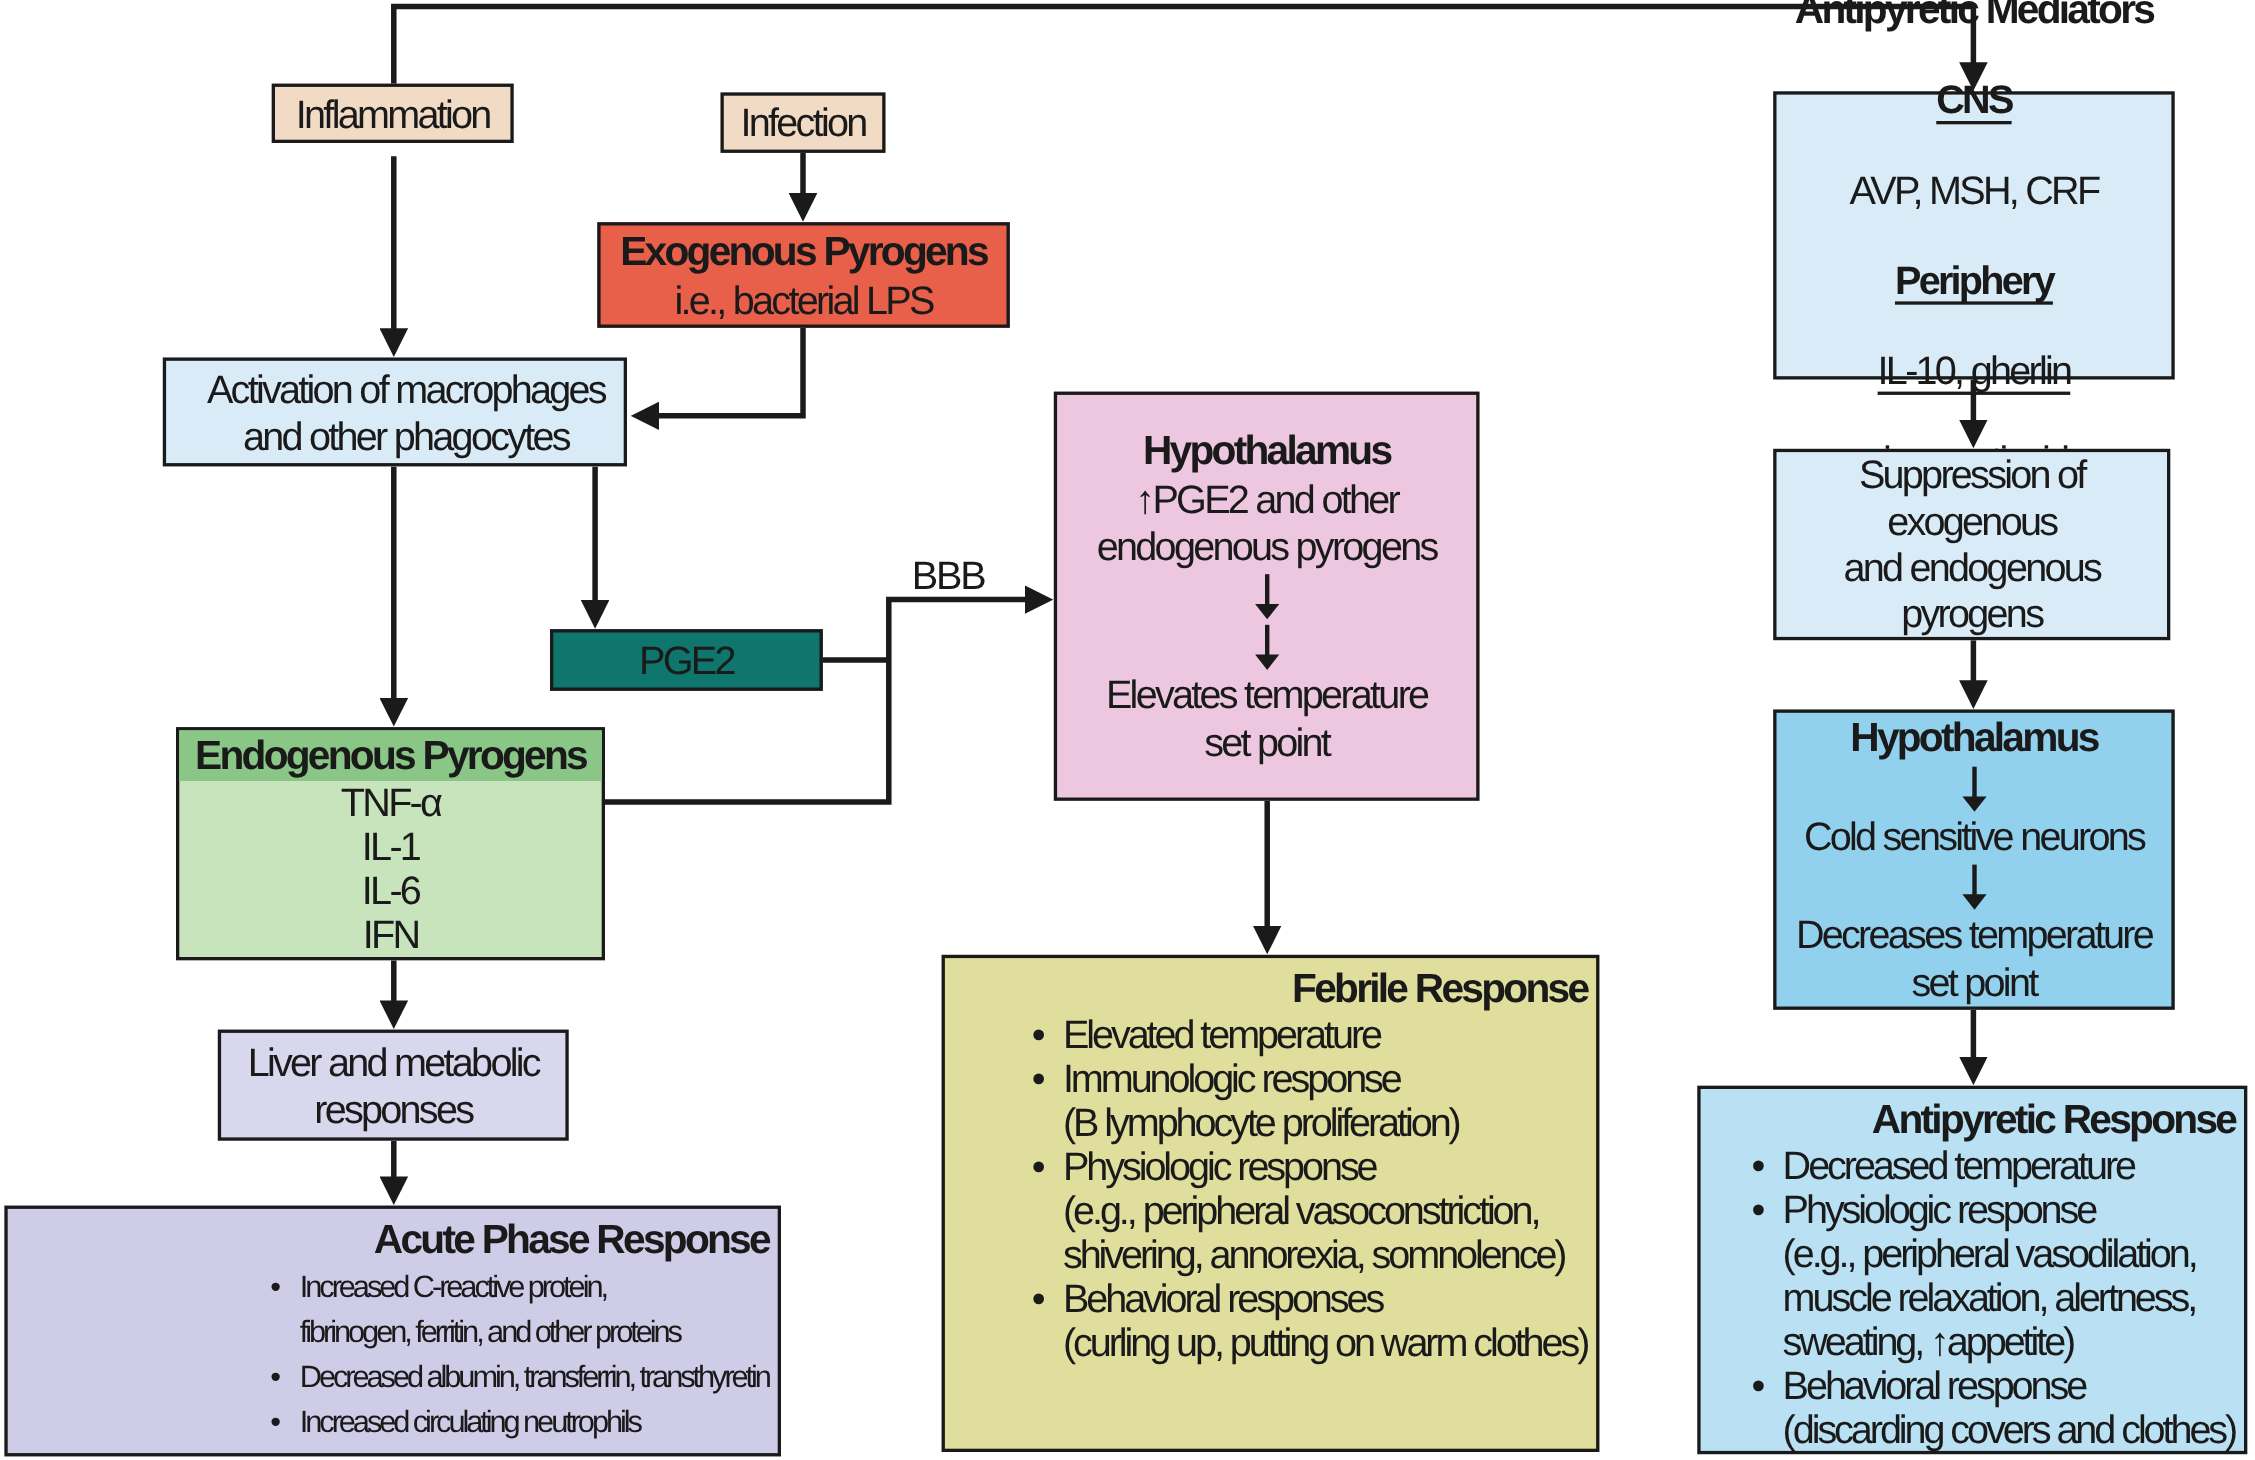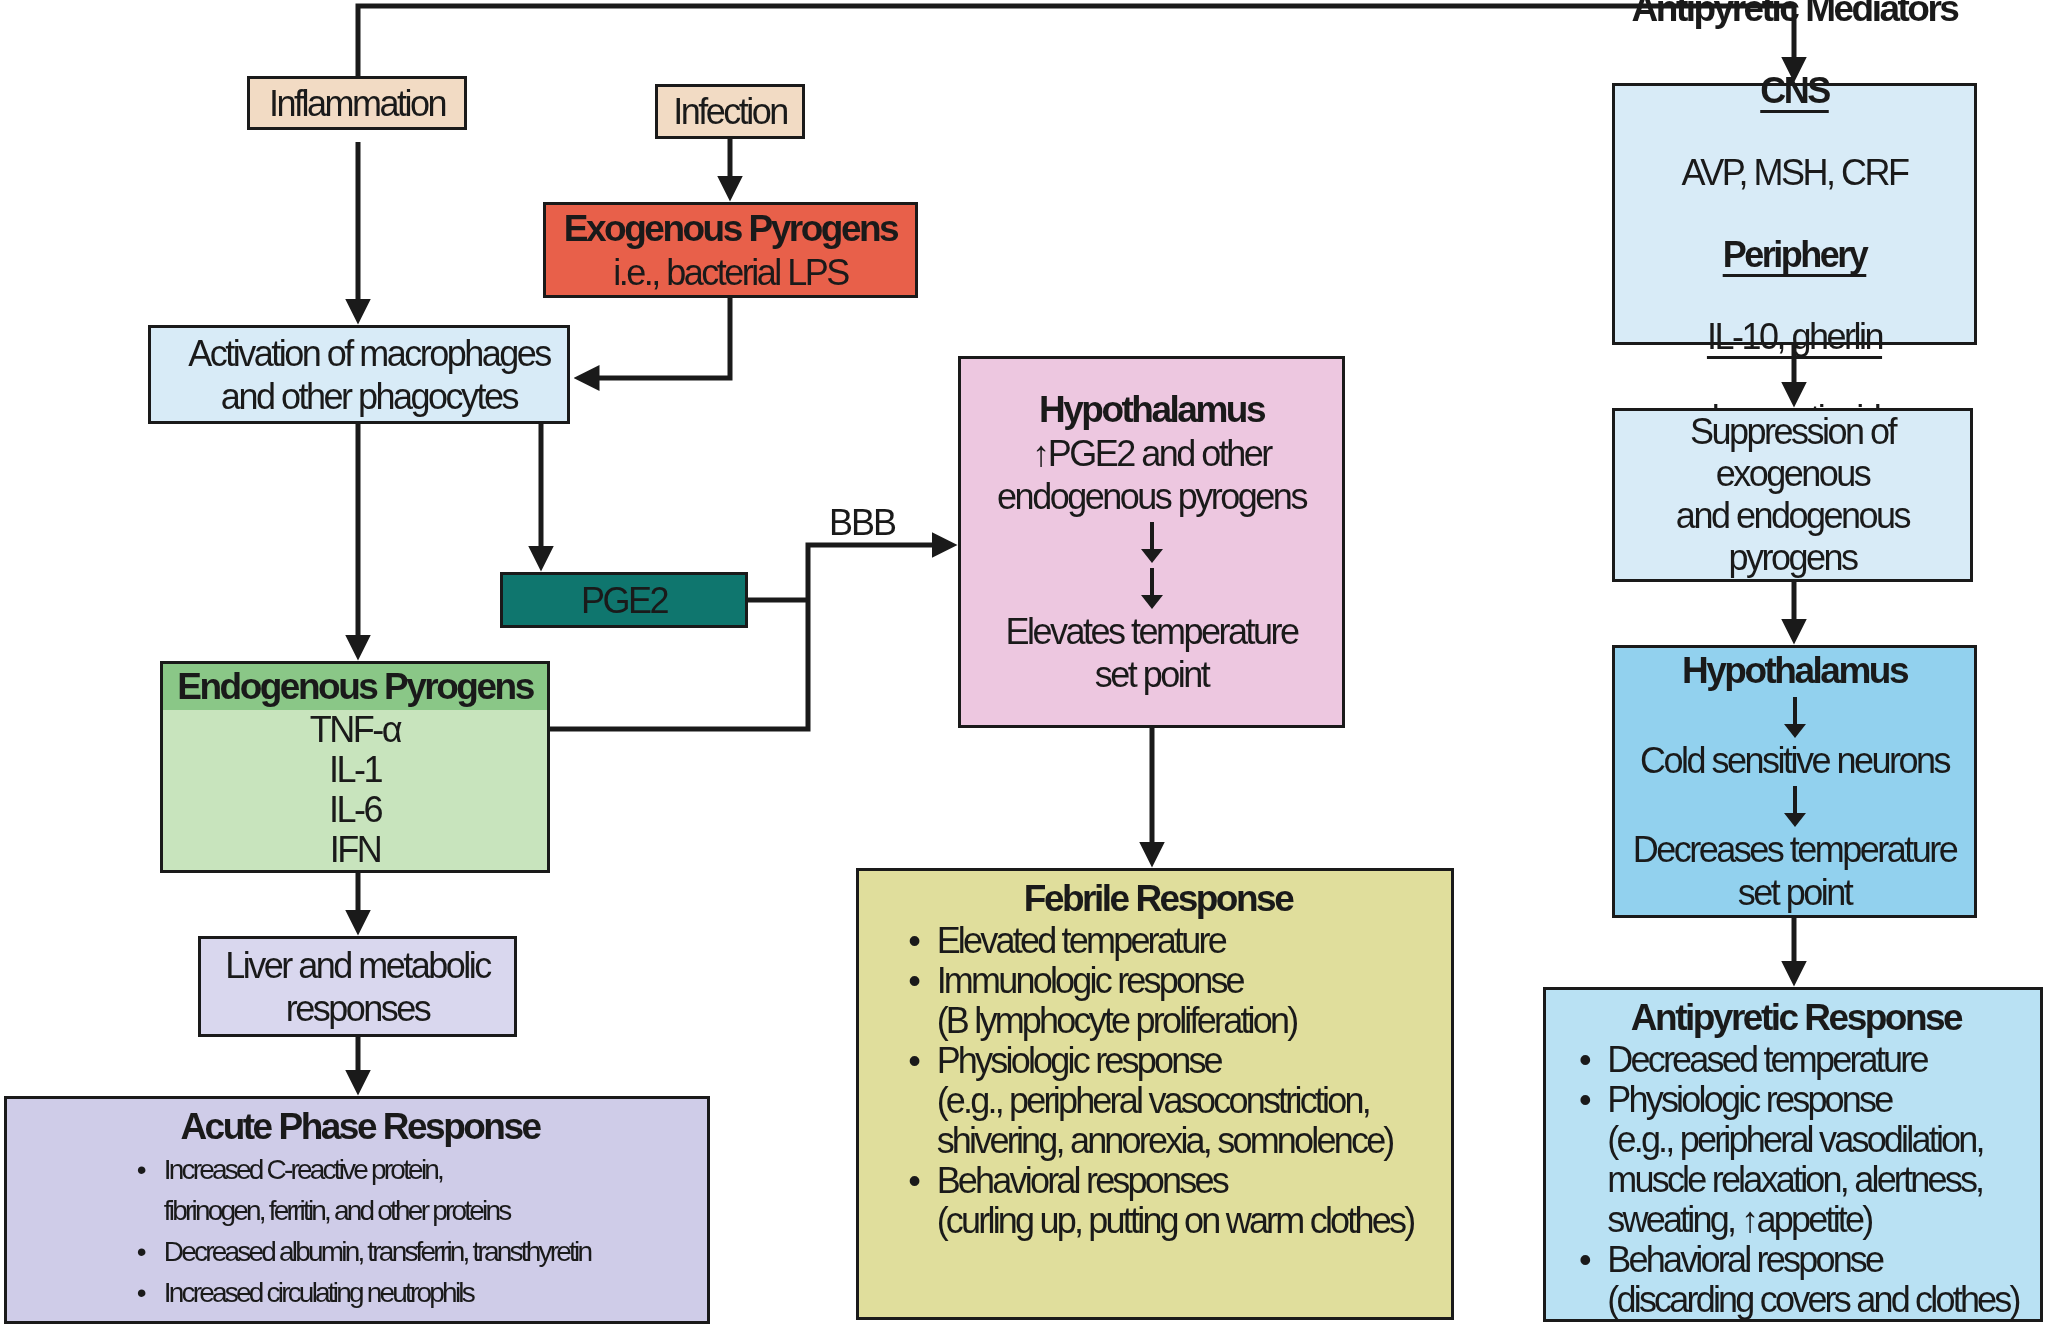--- a/index.html
+++ b/index.html
@@ -10,21 +10,21 @@
   .node{
     position:absolute;border:3px solid #1a1a1a;box-sizing:border-box;
     display:flex;flex-direction:column;align-items:center;justify-content:center;
     text-align:center;letter-spacing:-2.5px;font-size:36px;line-height:43px;
   }
   .pre{white-space:pre;}
   .bold{font-weight:bold;}
   .ul{text-decoration:underline;text-decoration-thickness:3px;text-underline-offset:7px;}
   .title{font-weight:bold;font-size:37px;line-height:44px;letter-spacing:-2.5px;}
   
-  .listbox{justify-content:flex-start;align-items:center;padding:6px 8px 6px 14px;}
+  .listbox{justify-content:flex-start;align-items:flex-end;padding:6px 8px 6px 14px;}
   .listbox .title{text-align:center;flex:0 0 auto;}
   .bullets{display:flex;flex-direction:column;align-items:flex-start;text-align:left;}
   .bullet{display:flex;gap:10px;font-size:36px;line-height:40px;letter-spacing:-2.8px;}
   .bullet::before{content:"\2022";width:24px;flex:0 0 auto;text-align:center;letter-spacing:0;}
   .acute .bullet{font-size:28px;line-height:41px;}
   
   .split{padding:0;justify-content:flex-start;}
   .split .band{width:100%;display:flex;align-items:center;justify-content:center;}
   
   .flow-arrow{position:relative;width:4px;height:28px;background:#1a1a1a;margin:4px auto 14px auto;flex:0 0 auto;}

